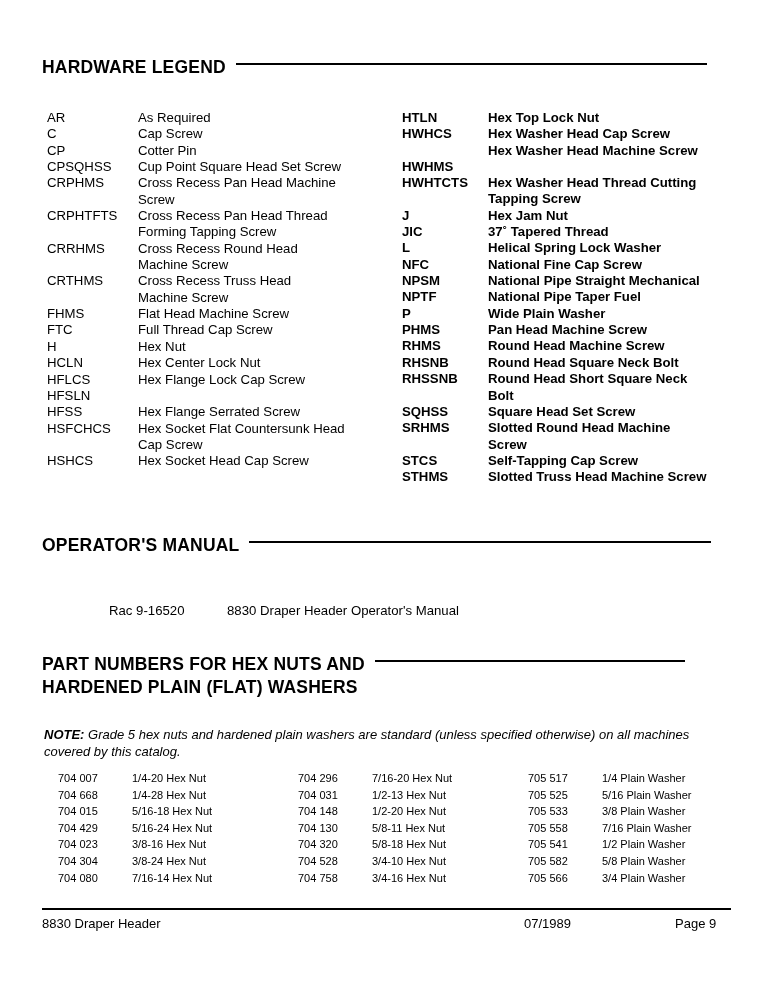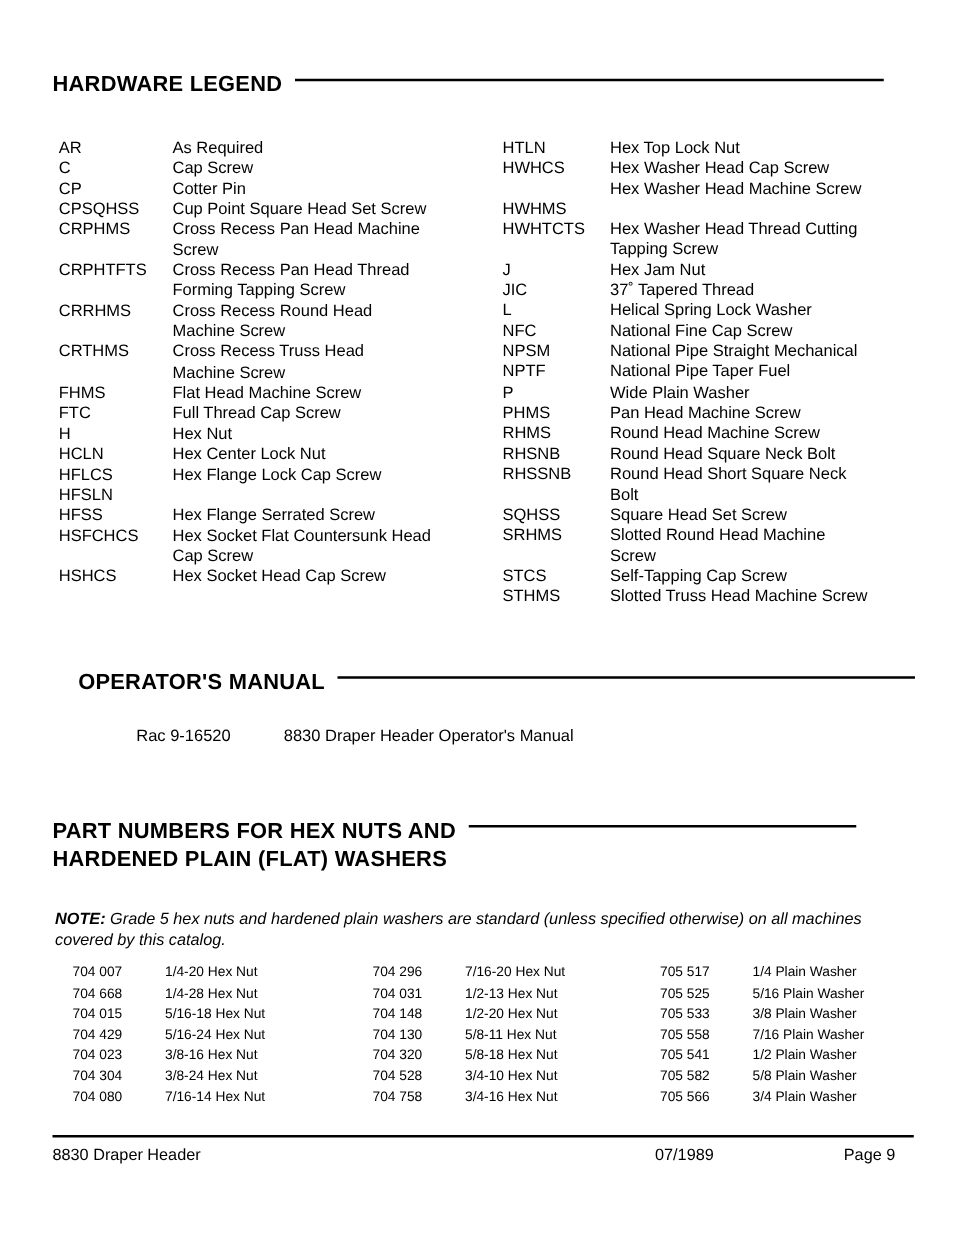--- a/index.html
+++ b/index.html
@@ -192,21 +192,21 @@
     <div class="legend-row">
       <span class="legend-code" style="width:91px;">HSFCHCS</span>
       <span class="legend-desc"><span>Hex Socket Flat Countersunk Head</span><span class="cont">Cap Screw</span></span>
     </div>
     <div class="legend-row">
       <span class="legend-code" style="width:91px;">HSHCS</span>
       <span class="legend-desc"><span>Hex Socket Head Cap Screw</span></span>
     </div>
   </div>
 
-  <div class="legend-col" style="left:402px; top:110px; width:340px;">
+  <div class="legend-col" style="left:402px; top:110px; width:340px;font-weight:bold;">
     <div class="legend-row">
       <span class="legend-code" style="width:86px;">HTLN</span>
       <span class="legend-desc"><span>Hex Top Lock Nut</span></span>
     </div>
     <div class="legend-row">
       <span class="legend-code" style="width:86px;">HWHCS</span>
       <span class="legend-desc"><span>Hex Washer Head Cap Screw</span></span>
     </div>
     <div class="legend-row">
       <span class="legend-code" style="width:86px;margin-top:16px;">HWHMS</span>
@@ -271,26 +271,26 @@
     <div class="legend-row">
       <span class="legend-code" style="width:86px;">STCS</span>
       <span class="legend-desc"><span>Self-Tapping Cap Screw</span></span>
     </div>
     <div class="legend-row">
       <span class="legend-code" style="width:86px;">STHMS</span>
       <span class="legend-desc"><span>Slotted Truss Head Machine Screw</span></span>
     </div>
   </div>
 
-  <div class="section-head" style="left:42px; top:534px; width:690px;justify-content:flex-end;">
+  <div class="section-head" style="left:42px; top:534px; width:690px;">
     <div class="title">OPERATOR'S MANUAL</div>
     <div class="rule" style="width:462px;"></div>
   </div>
 
-  <div class="manual-line" style="left:109px; top:580px; width:500px;">
+  <div class="manual-line" style="left:109px; top:602px; width:500px;">
     <span class="manual-rac">Rac 9-16520</span>
     <span>8830 Draper Header Operator's Manual</span>
   </div>
 
   <div class="section-head" style="left:42px; top:653px; width:690px;">
     <div class="title">PART NUMBERS FOR HEX NUTS AND
 HARDENED PLAIN (FLAT) WASHERS</div>
     <div class="rule" style="width:310px;"></div>
   </div>
 

